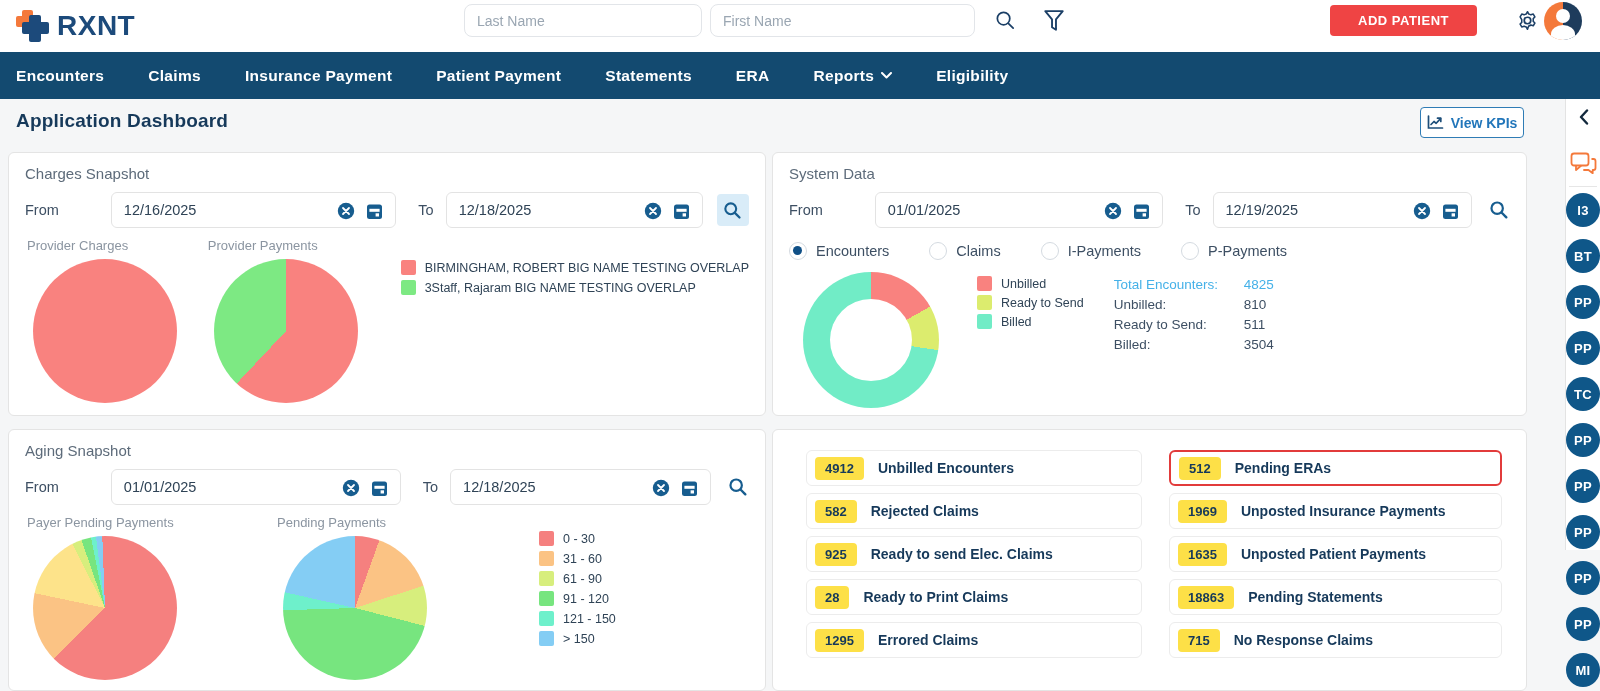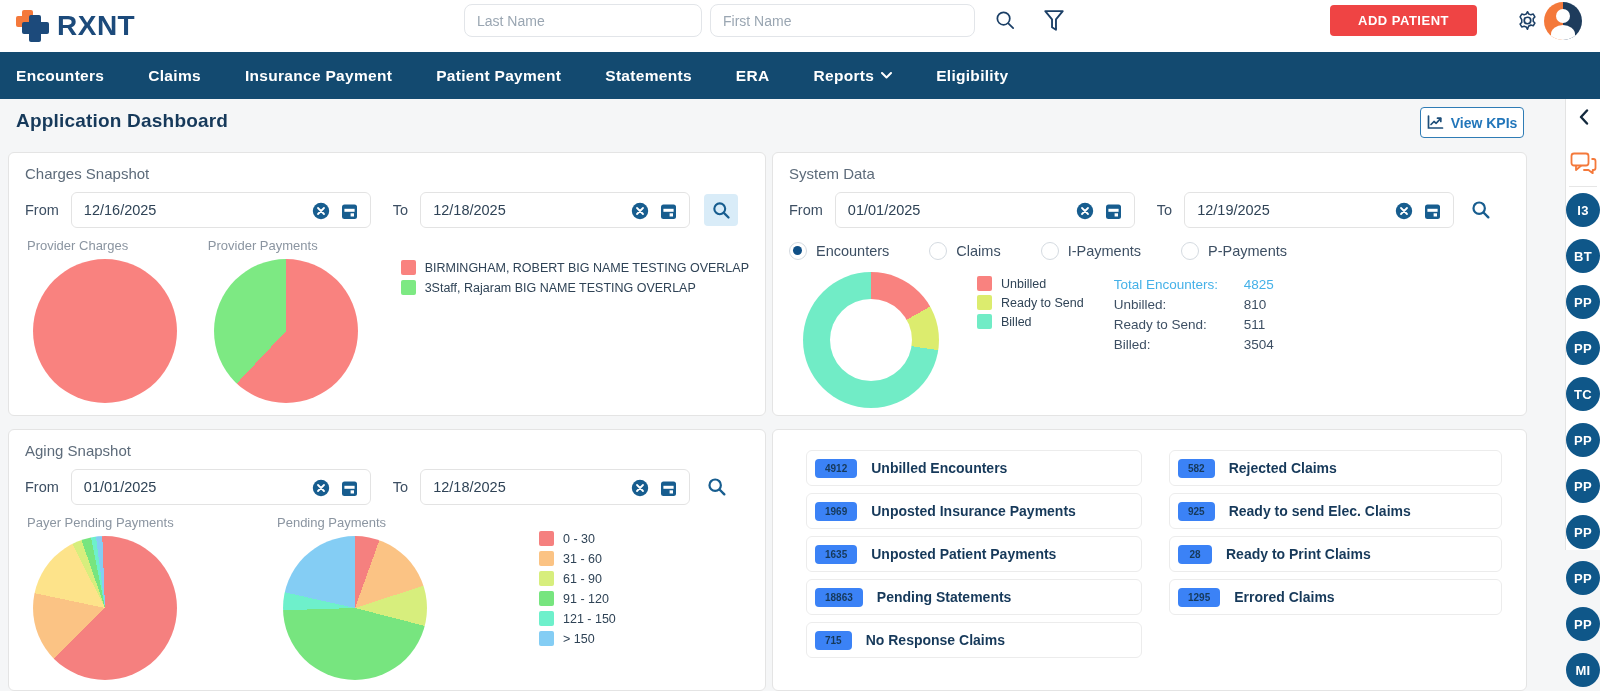--- a/index.html
+++ b/index.html
@@ -49,21 +49,21 @@
   #aging-panel   { left:8px;   top:429px; width:758px; height:262px; }
   #alerts-panel  { left:772px; top:429px; width:755px; height:262px; }
   .panel-title { font-size:15px; color:#5d6b7a; margin-bottom:10px; }
 
   .date-row { display:flex; align-items:center; margin-top:2px; }
   .dr-label { font-size:14.5px; color:#3d4f63; margin-right:12px; white-space:nowrap; }
   .dr-label.to { margin-left:22px; }
   .date-input { position:relative; height:36px; border:1px solid #e3e3e3; border-radius:6px; background:#fff; display:flex; align-items:center; }
   .date-input input { border:none; outline:none; width:100%; height:100%; padding:0 66px 0 12px; font-size:14.5px; color:#2f4356;
                       font-family:"Liberation Sans",sans-serif; background:transparent; }
-  .di-from { width:300px; } .di-to { width:270px; }
+  .di-from { width:300px;margin-left:40px; } .di-to { width:270px; }
   .di-ic { position:absolute; top:9px; cursor:pointer; }
   .ic-clear { right:40px; } .ic-cal { right:12px; }
   .search-btn { margin-left:14px; width:34px; height:32px; background:#d9ecf8; border:none; border-radius:4px; display:flex;
                 align-items:center; justify-content:center; cursor:pointer; }
   .search-plain { margin-left:16px; background:none; border:none; display:flex; align-items:center; cursor:pointer; }
 
   
   .chart-row { display:flex; margin-top:10px; }
   .chart-block { width:250px; }
   .chart-sub { font-size:13px; color:#8b95a1; margin-bottom:6px; margin-left:2px; }
@@ -89,21 +89,21 @@
   .stats { margin-left:30px; margin-top:4px; font-size:13.5px; }
   .stat-row { display:flex; margin-bottom:4px; height:16px; align-items:center; }
   .stat-label { width:130px; color:#3d4f63; }
   .stat-value { color:#3d4f63; }
   .stat-row.hl .stat-label, .stat-row.hl .stat-value { color:#45b1e8; }
 
   
   .alert-grid { margin-top:8px; display:grid; grid-template-columns:336px 333px; column-gap:27px; row-gap:7px; padding-left:17px; }
   .alert-card { height:36px; border:1px solid #ececec; border-radius:6px; background:#fff; display:flex; align-items:center; padding:0 8px; cursor:pointer; }
   .alert-card.highlight { border:2px solid #e23b3b; }
-  .alert-badge { background:#3b82f6; border-radius:4px; padding:4px 10px; font-size:10px; font-weight:700; color:#16395a; min-width:34px; text-align:center; margin-right:14px; }
+  .alert-badge { background:#fde047; border-radius:4px; padding:4px 10px; font-size:13px; font-weight:700; color:#16395a; min-width:34px; text-align:center; margin-right:14px; }
   .alert-label { font-size:14px; font-weight:700; color:#16395a; white-space:nowrap; }
 
   
   .side-strip { position:absolute; left:1565px; top:99px; width:35px; height:451px; background:#fff; border-left:1px solid #e3e3e3; z-index:4; }
   .collapse { position:absolute; left:0; top:10px; width:35px; display:flex; justify-content:center; cursor:pointer; }
   .chat { position:absolute; left:0; top:52px; width:35px; display:flex; justify-content:center; cursor:pointer; }
   .side-div { position:absolute; left:3px; top:87px; width:28px; border-top:1px solid #e6e6e6; }
   .ubadge { position:absolute; left:0px; width:34px; height:34px; border-radius:50%; background:#0f5789; color:#fff; font-size:13px;
             font-weight:700; letter-spacing:.3px; display:flex; align-items:center; justify-content:center; cursor:pointer; }
 </style>
@@ -391,20 +391,24 @@
     </div>
   </div>
 </div>
 
 <div class="panel" id="alerts-panel">
   <div class="alert-grid">
     <div class="alert-card">
         <span class="alert-badge">4912</span>
         <span class="alert-label">Unbilled Encounters</span>
       </div>
+    <div class="alert-card highlight">
+        <span class="alert-badge">512</span>
+        <span class="alert-label">Pending ERAs</span>
+      </div>
     <div class="alert-card">
         <span class="alert-badge">582</span>
         <span class="alert-label">Rejected Claims</span>
       </div>
     <div class="alert-card">
         <span class="alert-badge">1969</span>
         <span class="alert-label">Unposted Insurance Payments</span>
       </div>
     <div class="alert-card">
         <span class="alert-badge">925</span>

